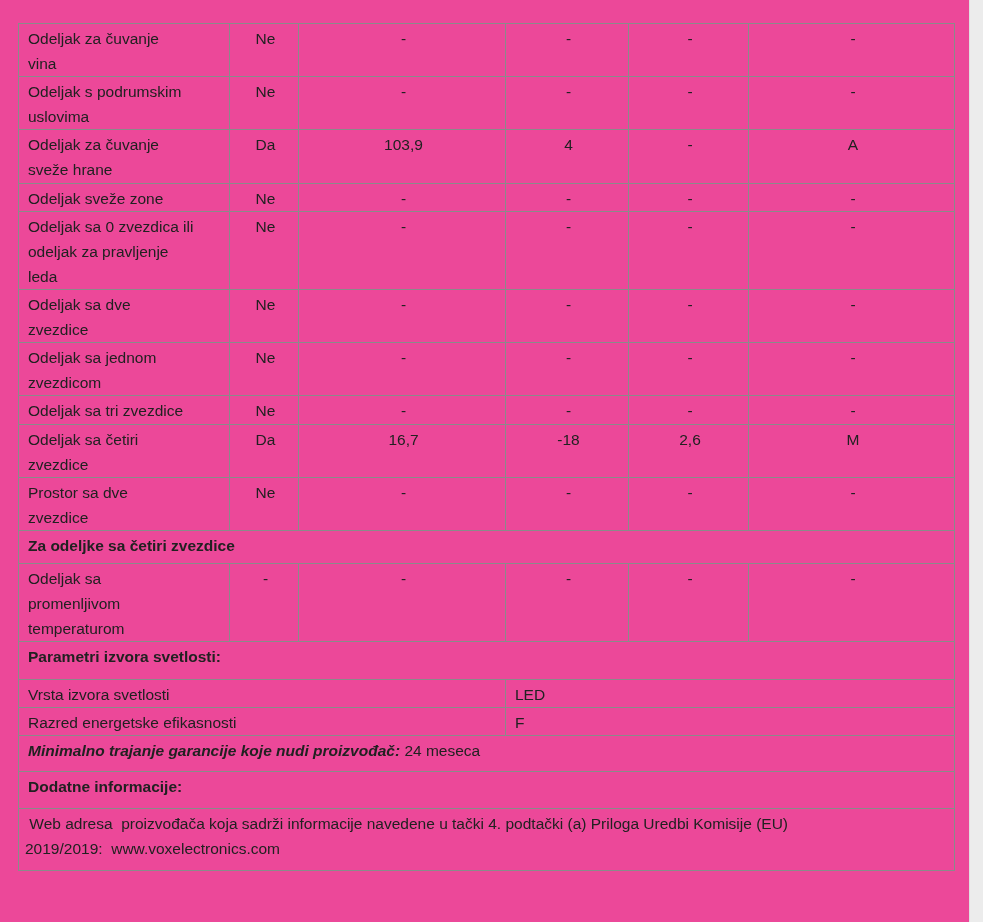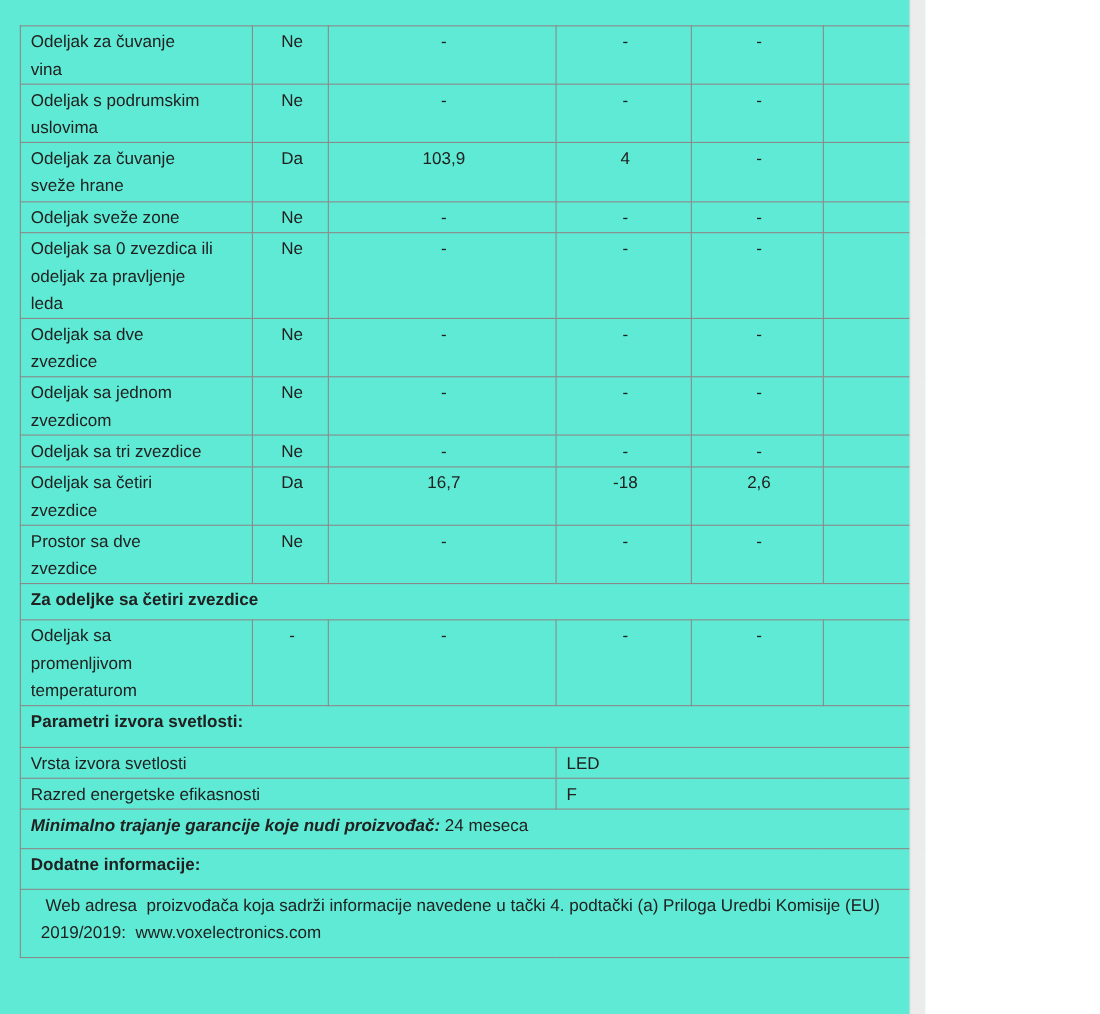--- a/index.html
+++ b/index.html
@@ -6,23 +6,23 @@
     margin: 0;
     padding: 0;
     width: 1000px;
     height: 922px;
     background: #ffffff;
     font-family: "Liberation Sans", sans-serif;
     color: #212121;
   }
   .page {
     position: relative;
-    width: 841px;
+    width: 983px;
     height: 922px;
-    background: #5eead4;
+    background: #ec4899;
     overflow: hidden;
   }
   .edge-band {
     position: absolute;
     top: 0;
     right: 0;
     width: 13px;
     height: 922px;
     background: #ececec;
     border-left: 1px solid #e0e0e0;
@@ -191,20 +191,20 @@
 
       <tr style="height:36px">
         <td colspan="6"><span class="b">Minimalno trajanje garancije koje nudi proizvođač:</span><span> 24 meseca</span></td>
       </tr>
 
       <tr style="height:37px">
         <td class="section" colspan="6">Dodatne informacije:</td>
       </tr>
 
       <tr style="height:62px">
-        <td colspan="6" style="padding-left:18px"> Web adresa  proizvođača koja sadrži informacije navedene u tački 4. podtački (a) Priloga Uredbi Komisije (EU)
+        <td colspan="6" style="padding-left:6px"> Web adresa  proizvođača koja sadrži informacije navedene u tački 4. podtački (a) Priloga Uredbi Komisije (EU)
 2019/2019:  www.voxelectronics.com</td>
       </tr>
     </tbody>
   </table>
 
   <div class="edge-band"></div>
 </div>
 
 </body></html>

